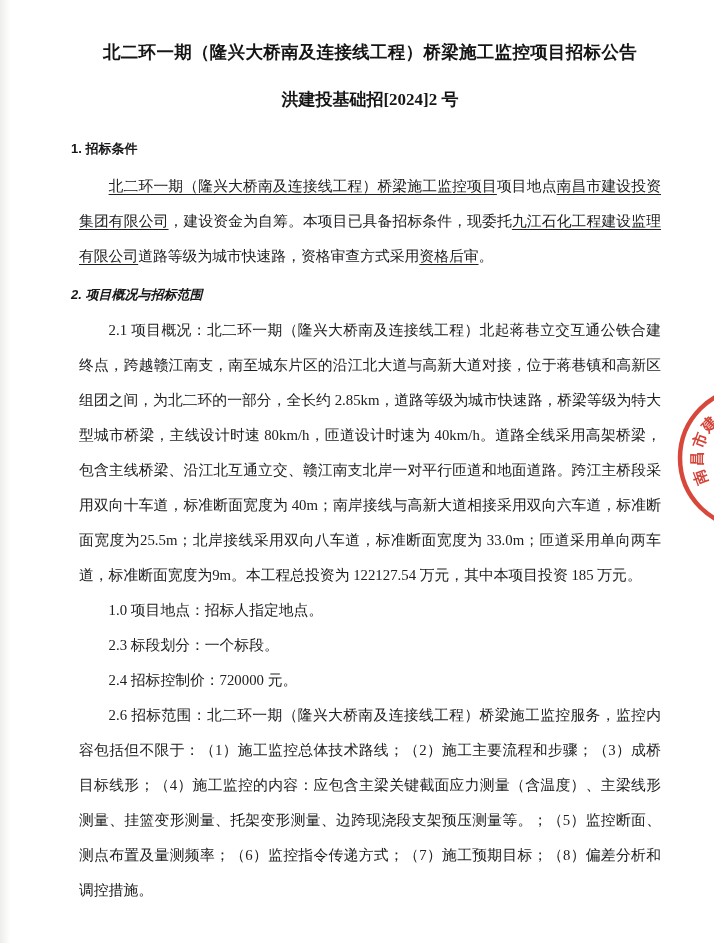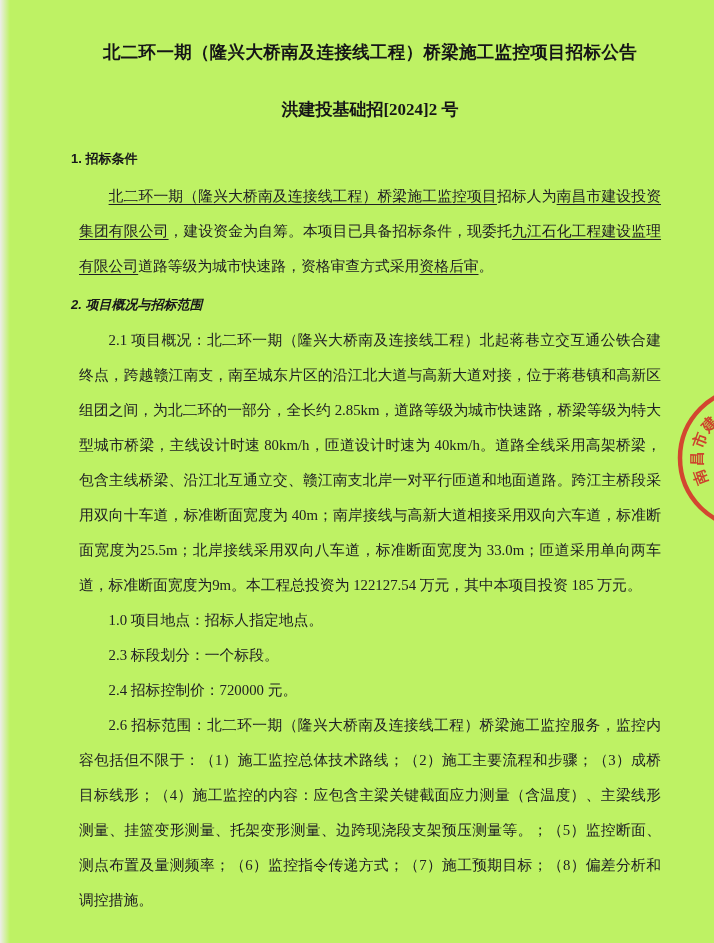--- a/index.html
+++ b/index.html
@@ -4,21 +4,21 @@
 <style>
   html,body{margin:0;padding:0;}
   body{
     width:714px;height:943px;
     background:#e9e9e9;
     font-family:"Liberation Serif","DejaVu Serif",serif;
   }
   .page{
     position:relative;
     width:714px;height:943px;
-    background:#bef264;
+    background:#ffffff;
     overflow:hidden;
     color:#1d1d1f;
   }
   .page::before{ 
     content:"";
     position:absolute;left:0;top:0;bottom:0;width:10px;
     background:linear-gradient(to right,#ededea,rgba(252,252,251,0));
     pointer-events:none;
   }
   .content{
@@ -29,21 +29,21 @@
   .doc-title{
     margin:38px 0 0 0;
     font-size:17.5px;
     font-weight:700;
     line-height:28px;
     text-align:center;
     letter-spacing:0.3px;
     color:#151517;
   }
   .doc-number{
-    margin-top:31px;
+    margin-top:21px;
     font-size:17px;
     font-weight:700;
     line-height:26px;
     text-align:center;
     color:#151517;
   }
   .sec-heading{
     margin:25px 0 0 -8px;
     font-family:"Liberation Sans","DejaVu Sans",sans-serif;
     font-size:13px;
@@ -79,21 +79,21 @@
 
 <div class="page">
   <div class="content">
 
     <h1 class="doc-title">北二环一期（隆兴大桥南及连接线工程）桥梁施工监控项目招标公告</h1>
 
     <div class="doc-number">洪建投基础招[2024]2 号</div>
 
     <h2 class="sec-heading">1. 招标条件</h2>
 
-    <p class="para first"><span class="u">北二环一期（隆兴大桥南及连接线工程）桥梁施工监控项目</span><span>招标人为</span><span class="u">南昌市建设投资集团有限公司</span><span>，建设资金为自筹。本项目已具备招标条件，现委托</span><span class="u">九江石化工程建设监理有限公司</span><span>道路等级为城市快速路，资格审查方式采用</span><span class="u">资格后审</span><span>。</span></p>
+    <p class="para first"><span class="u">北二环一期（隆兴大桥南及连接线工程）桥梁施工监控项目</span><span>项目地点</span><span class="u">南昌市建设投资集团有限公司</span><span>，建设资金为自筹。本项目已具备招标条件，现委托</span><span class="u">九江石化工程建设监理有限公司</span><span>道路等级为城市快速路，资格审查方式采用</span><span class="u">资格后审</span><span>。</span></p>
 
     <h2 class="sec-heading second">2. 项目概况与招标范围</h2>
 
     <p class="para after-heading">2.1 项目概况：北二环一期（隆兴大桥南及连接线工程）北起蒋巷立交互通公铁合建终点，跨越赣江南支，南至城东片区的沿江北大道与高新大道对接，位于蒋巷镇和高新区组团之间，为北二环的一部分，全长约 2.85km，道路等级为城市快速路，桥梁等级为特大型城市桥梁，主线设计时速 80km/h，匝道设计时速为 40km/h。道路全线采用高架桥梁，包含主线桥梁、沿江北互通立交、赣江南支北岸一对平行匝道和地面道路。跨江主桥段采用双向十车道，标准断面宽度为 40m；南岸接线与高新大道相接采用双向六车道，标准断面宽度为25.5m；北岸接线采用双向八车道，标准断面宽度为 33.0m；匝道采用单向两车道，标准断面宽度为9m。本工程总投资为 122127.54 万元，其中本项目投资 185 万元。</p>
     <p class="para">1.0 项目地点：招标人指定地点。</p>
     <p class="para">2.3 标段划分：一个标段。</p>
     <p class="para">2.4 招标控制价：720000 元。</p>
     <p class="para">2.6 招标范围：北二环一期（隆兴大桥南及连接线工程）桥梁施工监控服务，监控内容包括但不限于：（1）施工监控总体技术路线；（2）施工主要流程和步骤；（3）成桥目标线形；（4）施工监控的内容：应包含主梁关键截面应力测量（含温度）、主梁线形测量、挂篮变形测量、托架变形测量、边跨现浇段支架预压测量等。；（5）监控断面、测点布置及量测频率；（6）监控指令传递方式；（7）施工预期目标；（8）偏差分析和调控措施。</p>
 
   </div>

